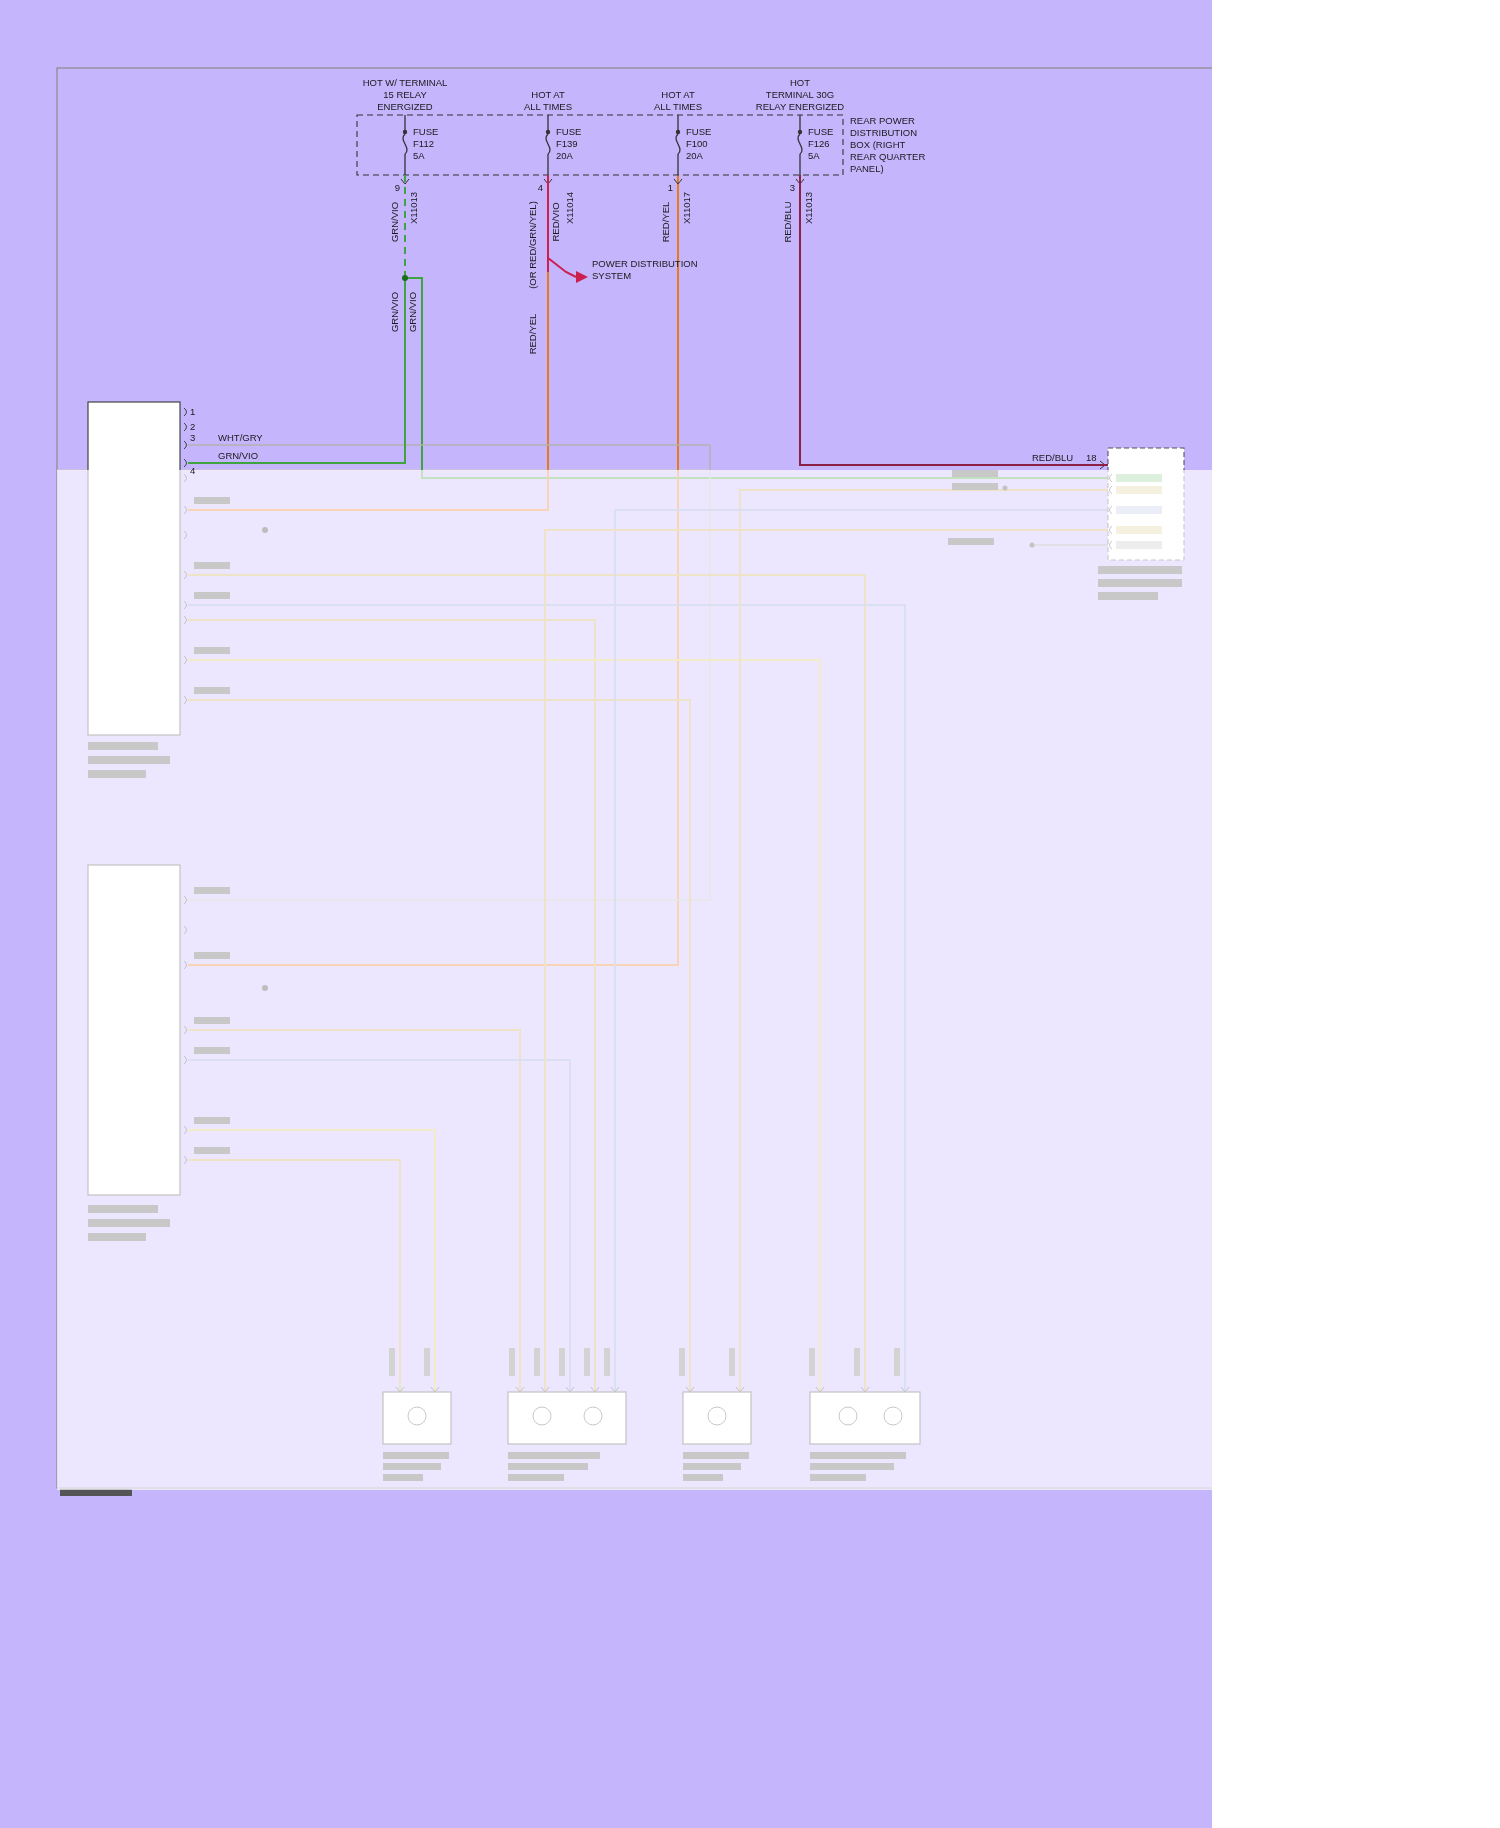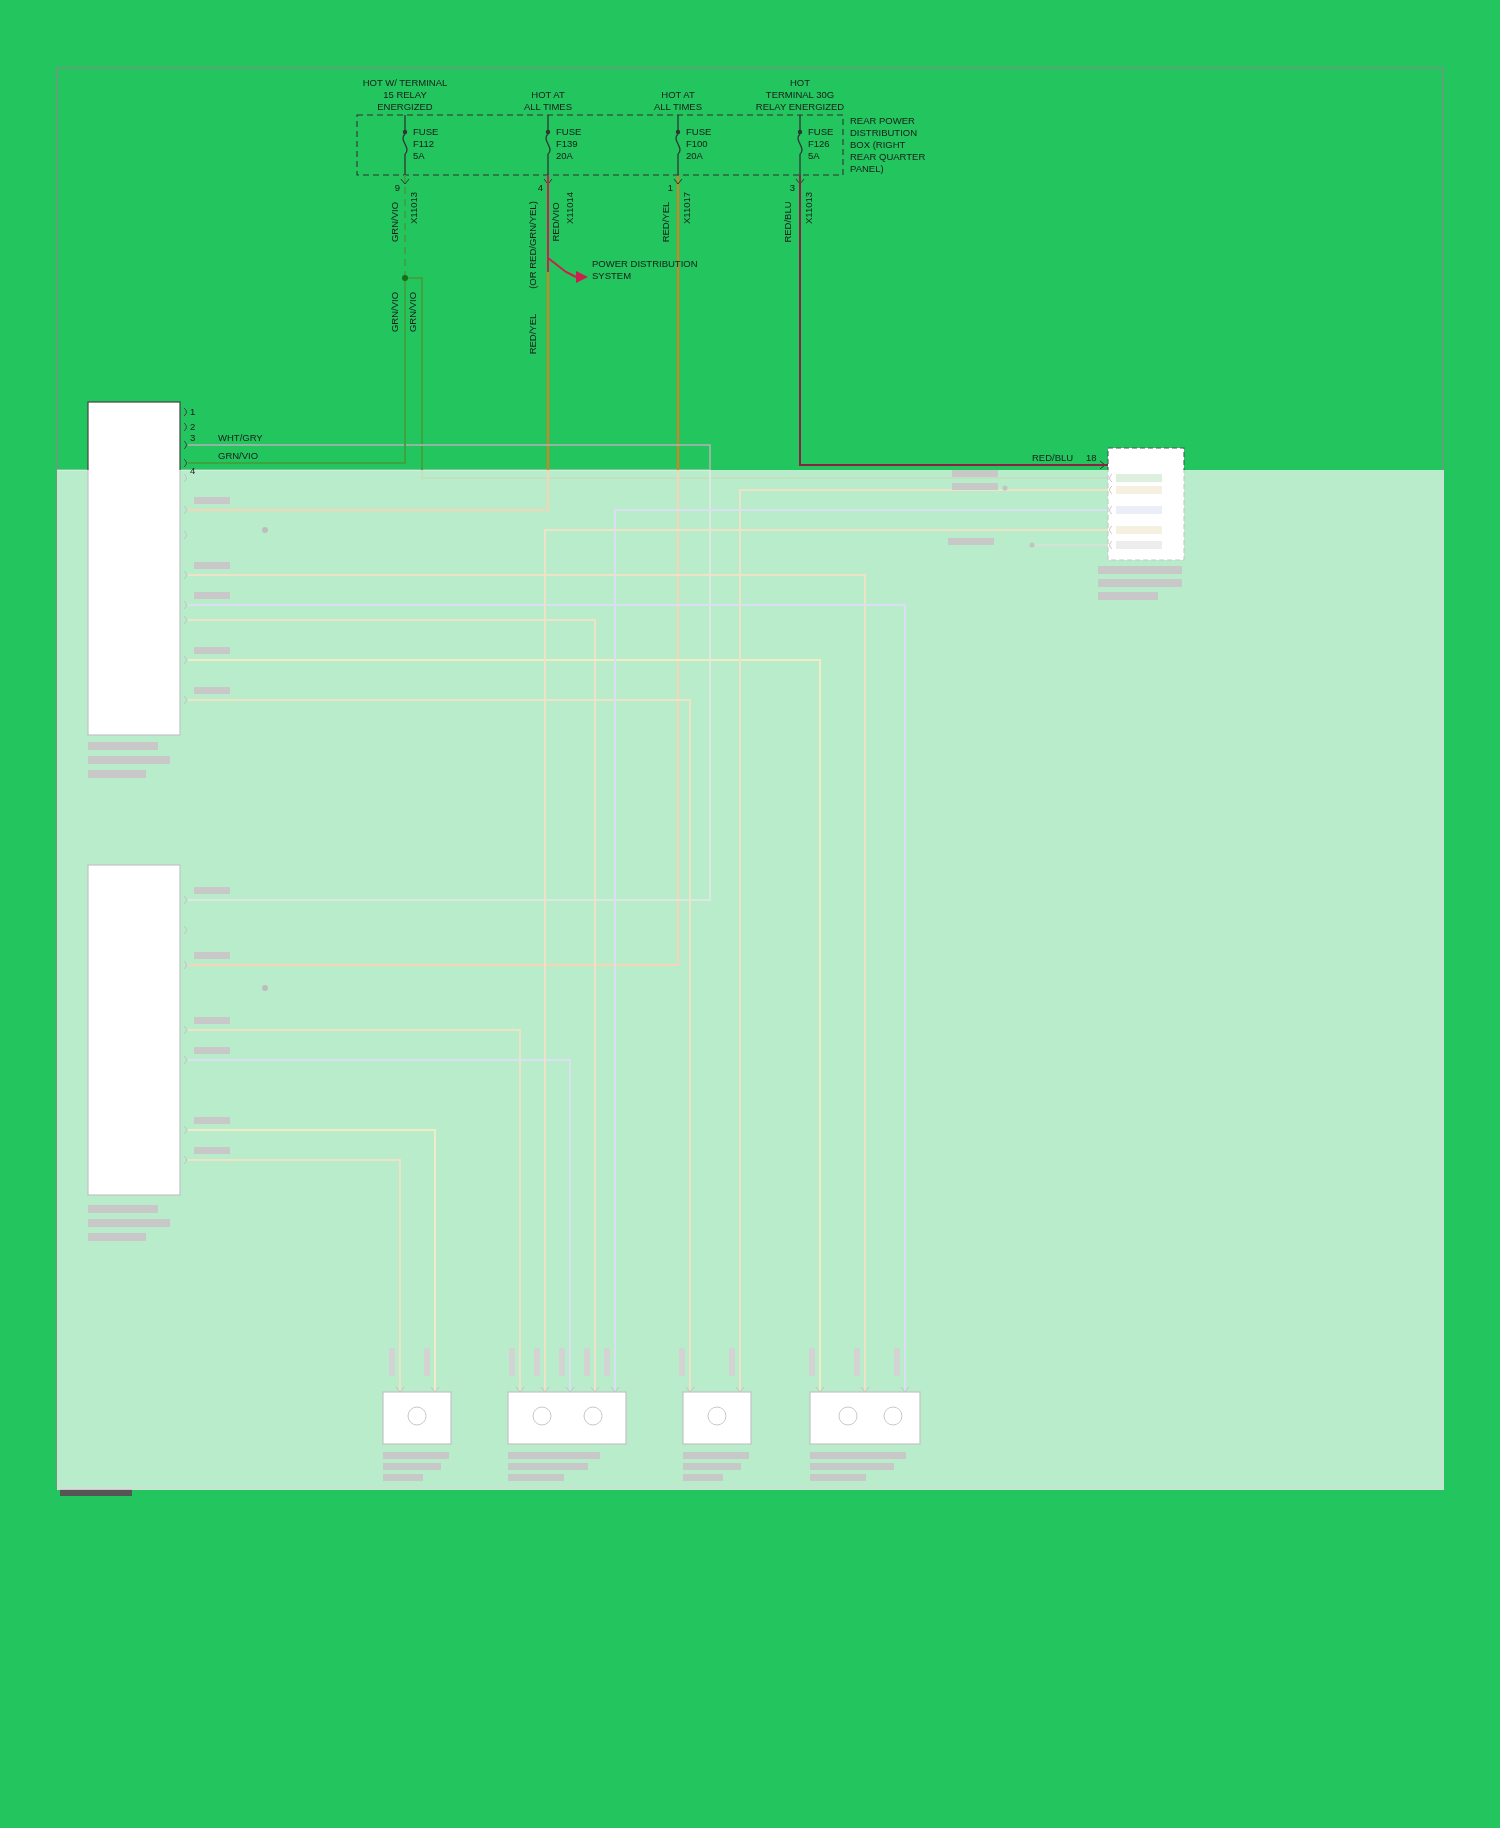--- a/index.html
+++ b/index.html
@@ -1,16 +1,16 @@
 <!DOCTYPE html>
 <html><head>
 <meta charset="utf-8">
 <style>
   html,body{margin:0;padding:0;background:#ffffff;}
-  .page{position:relative;width:1500px;height:1828px;background:#22c55e;overflow:hidden;}
+  .page{position:relative;width:1212px;height:1828px;background:#c4b5fd;overflow:hidden;}
   svg{position:absolute;left:0;top:0;}
   text{font-family:"Liberation Sans",sans-serif;font-size:9.5px;fill:#1a1a1a;}
   .t8{font-size:8.5px;fill:#222;}
   .mid{text-anchor:middle;}
 </style>
 </head>
 <body>
 
 <div class="page">
 <svg width="1500" height="1828" viewBox="0 0 1500 1828">

